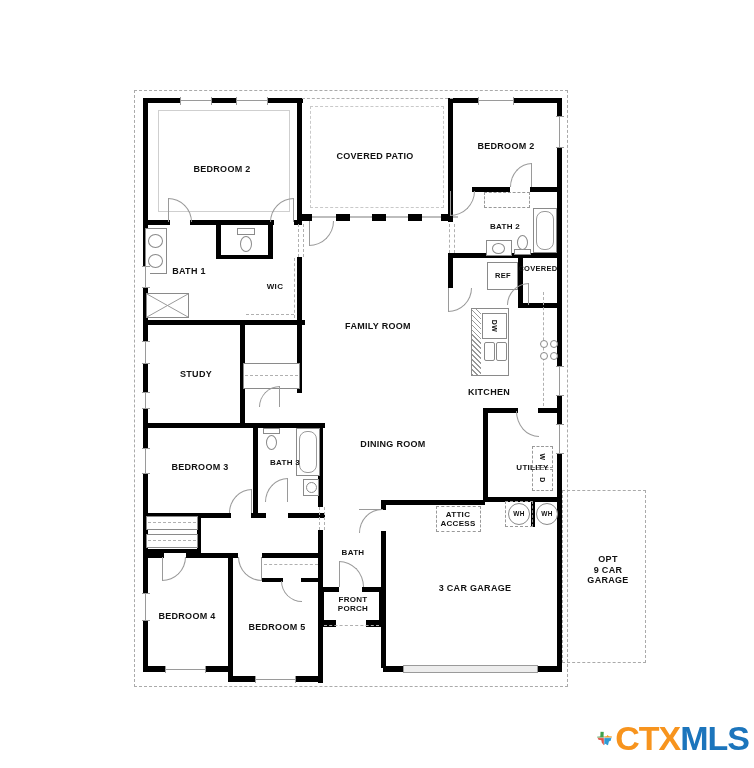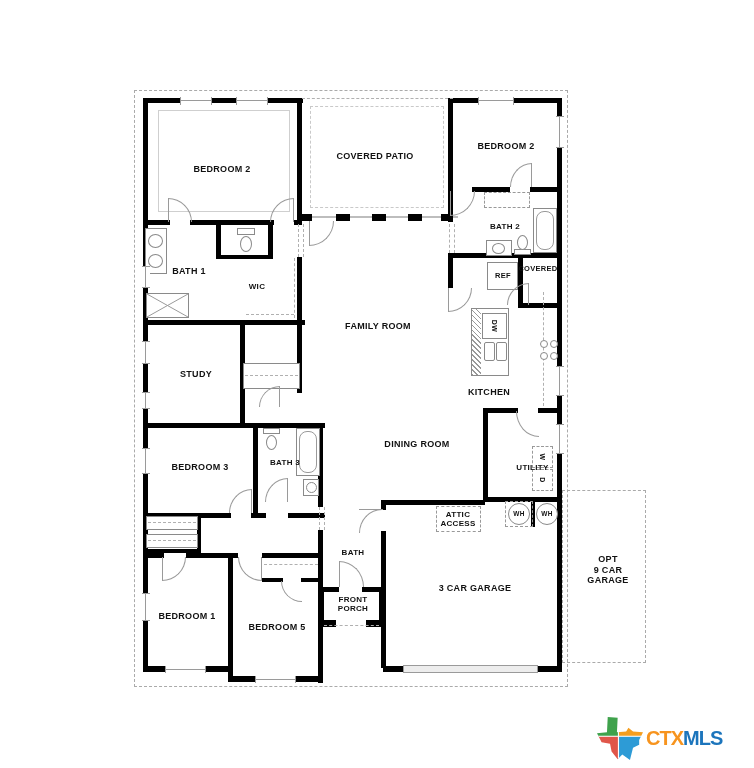--- a/index.html
+++ b/index.html
@@ -26,21 +26,21 @@
   .fx{position:absolute;border:1px solid #8a8a8a;background:#fff;}
   .fxn{position:absolute;border:1px solid #cfcfcf;}
   .db{position:absolute;border:1px dashed #999;}
   .dl{position:absolute;border-left:1px dashed #b0b0b0;}
   .dlh{position:absolute;border-top:1px dashed #b0b0b0;}
   .roof{position:absolute;border:1.5px dashed #aaa;z-index:0;}
   .circ{position:absolute;border:1px solid #8a8a8a;border-radius:50%;background:#fff;}
   .hatch{position:absolute;background:repeating-linear-gradient(45deg,#999 0,#999 1px,#fff 1px,#fff 3.5px);}
   .gdoor{position:absolute;border:1px solid #9a9a9a;background:#ededed;z-index:2;}
   #logo{position:absolute;left:597px;top:712px;width:152px;height:52px;display:flex;align-items:center;z-index:6;}
-  #logo .txt{font-weight:bold;font-size:20px;letter-spacing:-1px;line-height:1;}
+  #logo .txt{font-weight:bold;font-size:34px;letter-spacing:-1px;line-height:1;}
 </style>
 </head>
 <body>
 
 <div id="plan">
 
   <div class="roof" style="left:134px;top:90px;width:434px;height:597px;"></div>
   <div class="roof" style="left:562px;top:490px;width:84px;height:173px;"></div>
 
   <div class="w" style="left:143px;top:98px;width:160px;height:5px;"></div>
@@ -226,46 +226,46 @@
   <div class="fx" style="left:243px;top:363px;width:57px;height:26px;"></div>
   <div class="dlh" style="left:245px;top:375px;width:53px;height:1px;"></div>
   <div class="db" style="left:484px;top:192px;width:46px;height:16px;"></div>
   <div class="dl" style="left:294px;top:258px;height:60px;"></div>
   <div class="dlh" style="left:246px;top:314px;width:48px;height:1px;"></div>
 
   <div class="lbl" style="left:222px;top:169px;">BEDROOM 2</div>
   <div class="lbl" style="left:375px;top:156px;">COVERED PATIO</div>
   <div class="lbl" style="left:506px;top:146px;">BEDROOM 2</div>
   <div class="lbl" style="left:189px;top:271px;">BATH 1</div>
-  <div class="lbl s8" style="left:257px;top:287px;">WIC</div>
+  <div class="lbl s8" style="left:275px;top:287px;">WIC</div>
   <div class="lbl s8" style="left:505px;top:227px;">BATH 2</div>
   <div class="lbl s75" style="left:503px;top:275px;">REF</div>
   <div class="lbl s75" style="left:538px;top:268px;">COVERED</div>
   <div class="lbl" style="left:378px;top:326px;">FAMILY ROOM</div>
   <div class="lbl s7 vlbl" style="left:494px;top:326px;">DW</div>
   <div class="lbl" style="left:489px;top:392px;">KITCHEN</div>
-  <div class="lbl" style="left:417px;top:444px;">DINING ROOM</div>
+  <div class="lbl" style="left:393px;top:444px;">DINING ROOM</div>
   <div class="lbl" style="left:196px;top:374px;">STUDY</div>
   <div class="lbl" style="left:200px;top:467px;">BEDROOM 3</div>
   <div class="lbl s8" style="left:285px;top:463px;">BATH 3</div>
   <div class="lbl s8" style="left:511px;top:468px;padding-left:43px;">UTILITY</div>
   <div class="lbl s7 vlbl" style="left:542px;top:457px;">W</div>
   <div class="lbl s7 vlbl" style="left:542px;top:480px;">D</div>
   <div class="lbl s8 ml" style="left:458px;top:519px;">
     <span>ATTIC</span><br>
     <span>ACCESS</span>
   </div>
   <div class="lbl s65" style="left:519px;top:514px;">WH</div>
   <div class="lbl s65" style="left:547px;top:514px;">WH</div>
   <div class="lbl s8" style="left:353px;top:553px;">BATH</div>
   <div class="lbl s8 ml" style="left:353px;top:604px;">
     <span>FRONT</span><br>
     <span>PORCH</span>
   </div>
-  <div class="lbl" style="left:187px;top:616px;">BEDROOM 1</div>
+  <div class="lbl" style="left:187px;top:616px;">BEDROOM 4</div>
   <div class="lbl" style="left:277px;top:627px;">BEDROOM 5</div>
   <div class="lbl" style="left:475px;top:588px;">3 CAR GARAGE</div>
   <div class="lbl ml" style="left:608px;top:570px;">
     <span>OPT</span><br>
     <span>9 CAR</span><br>
     <span>GARAGE</span>
   </div>
 
   <div id="logo">
     <svg width="46" height="45" viewBox="0 0 60 58" style="margin-right:3px;">

